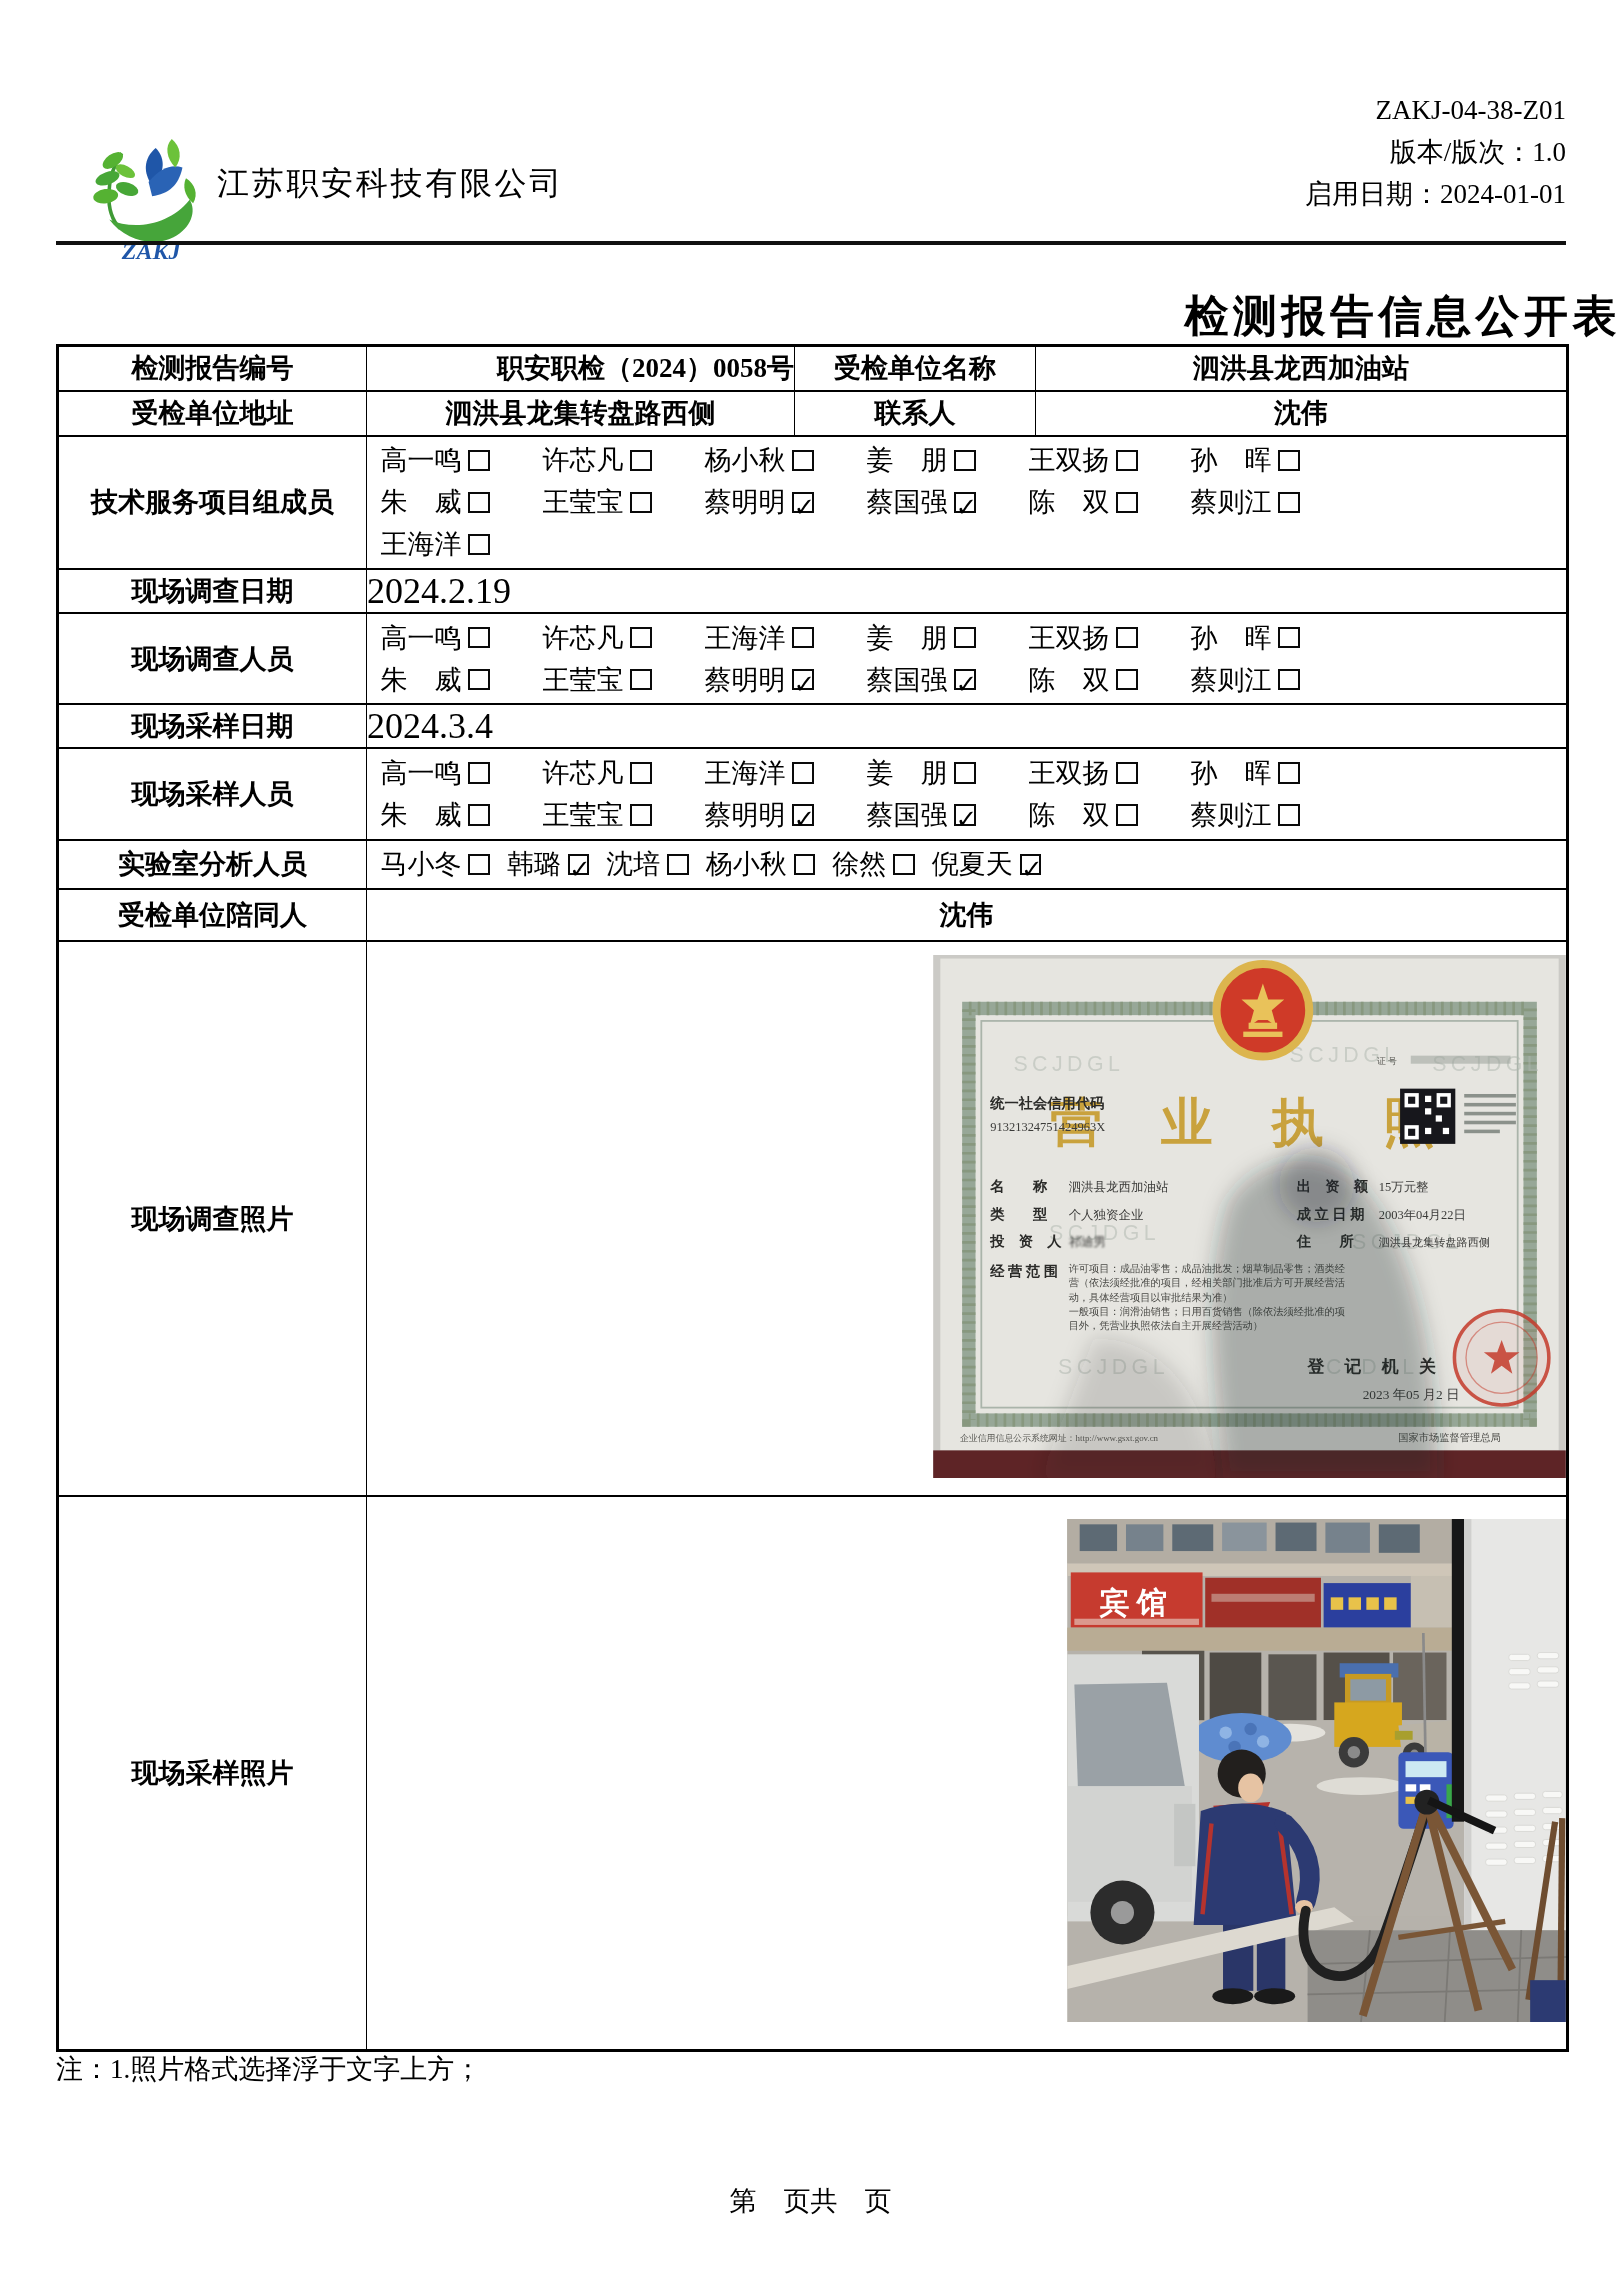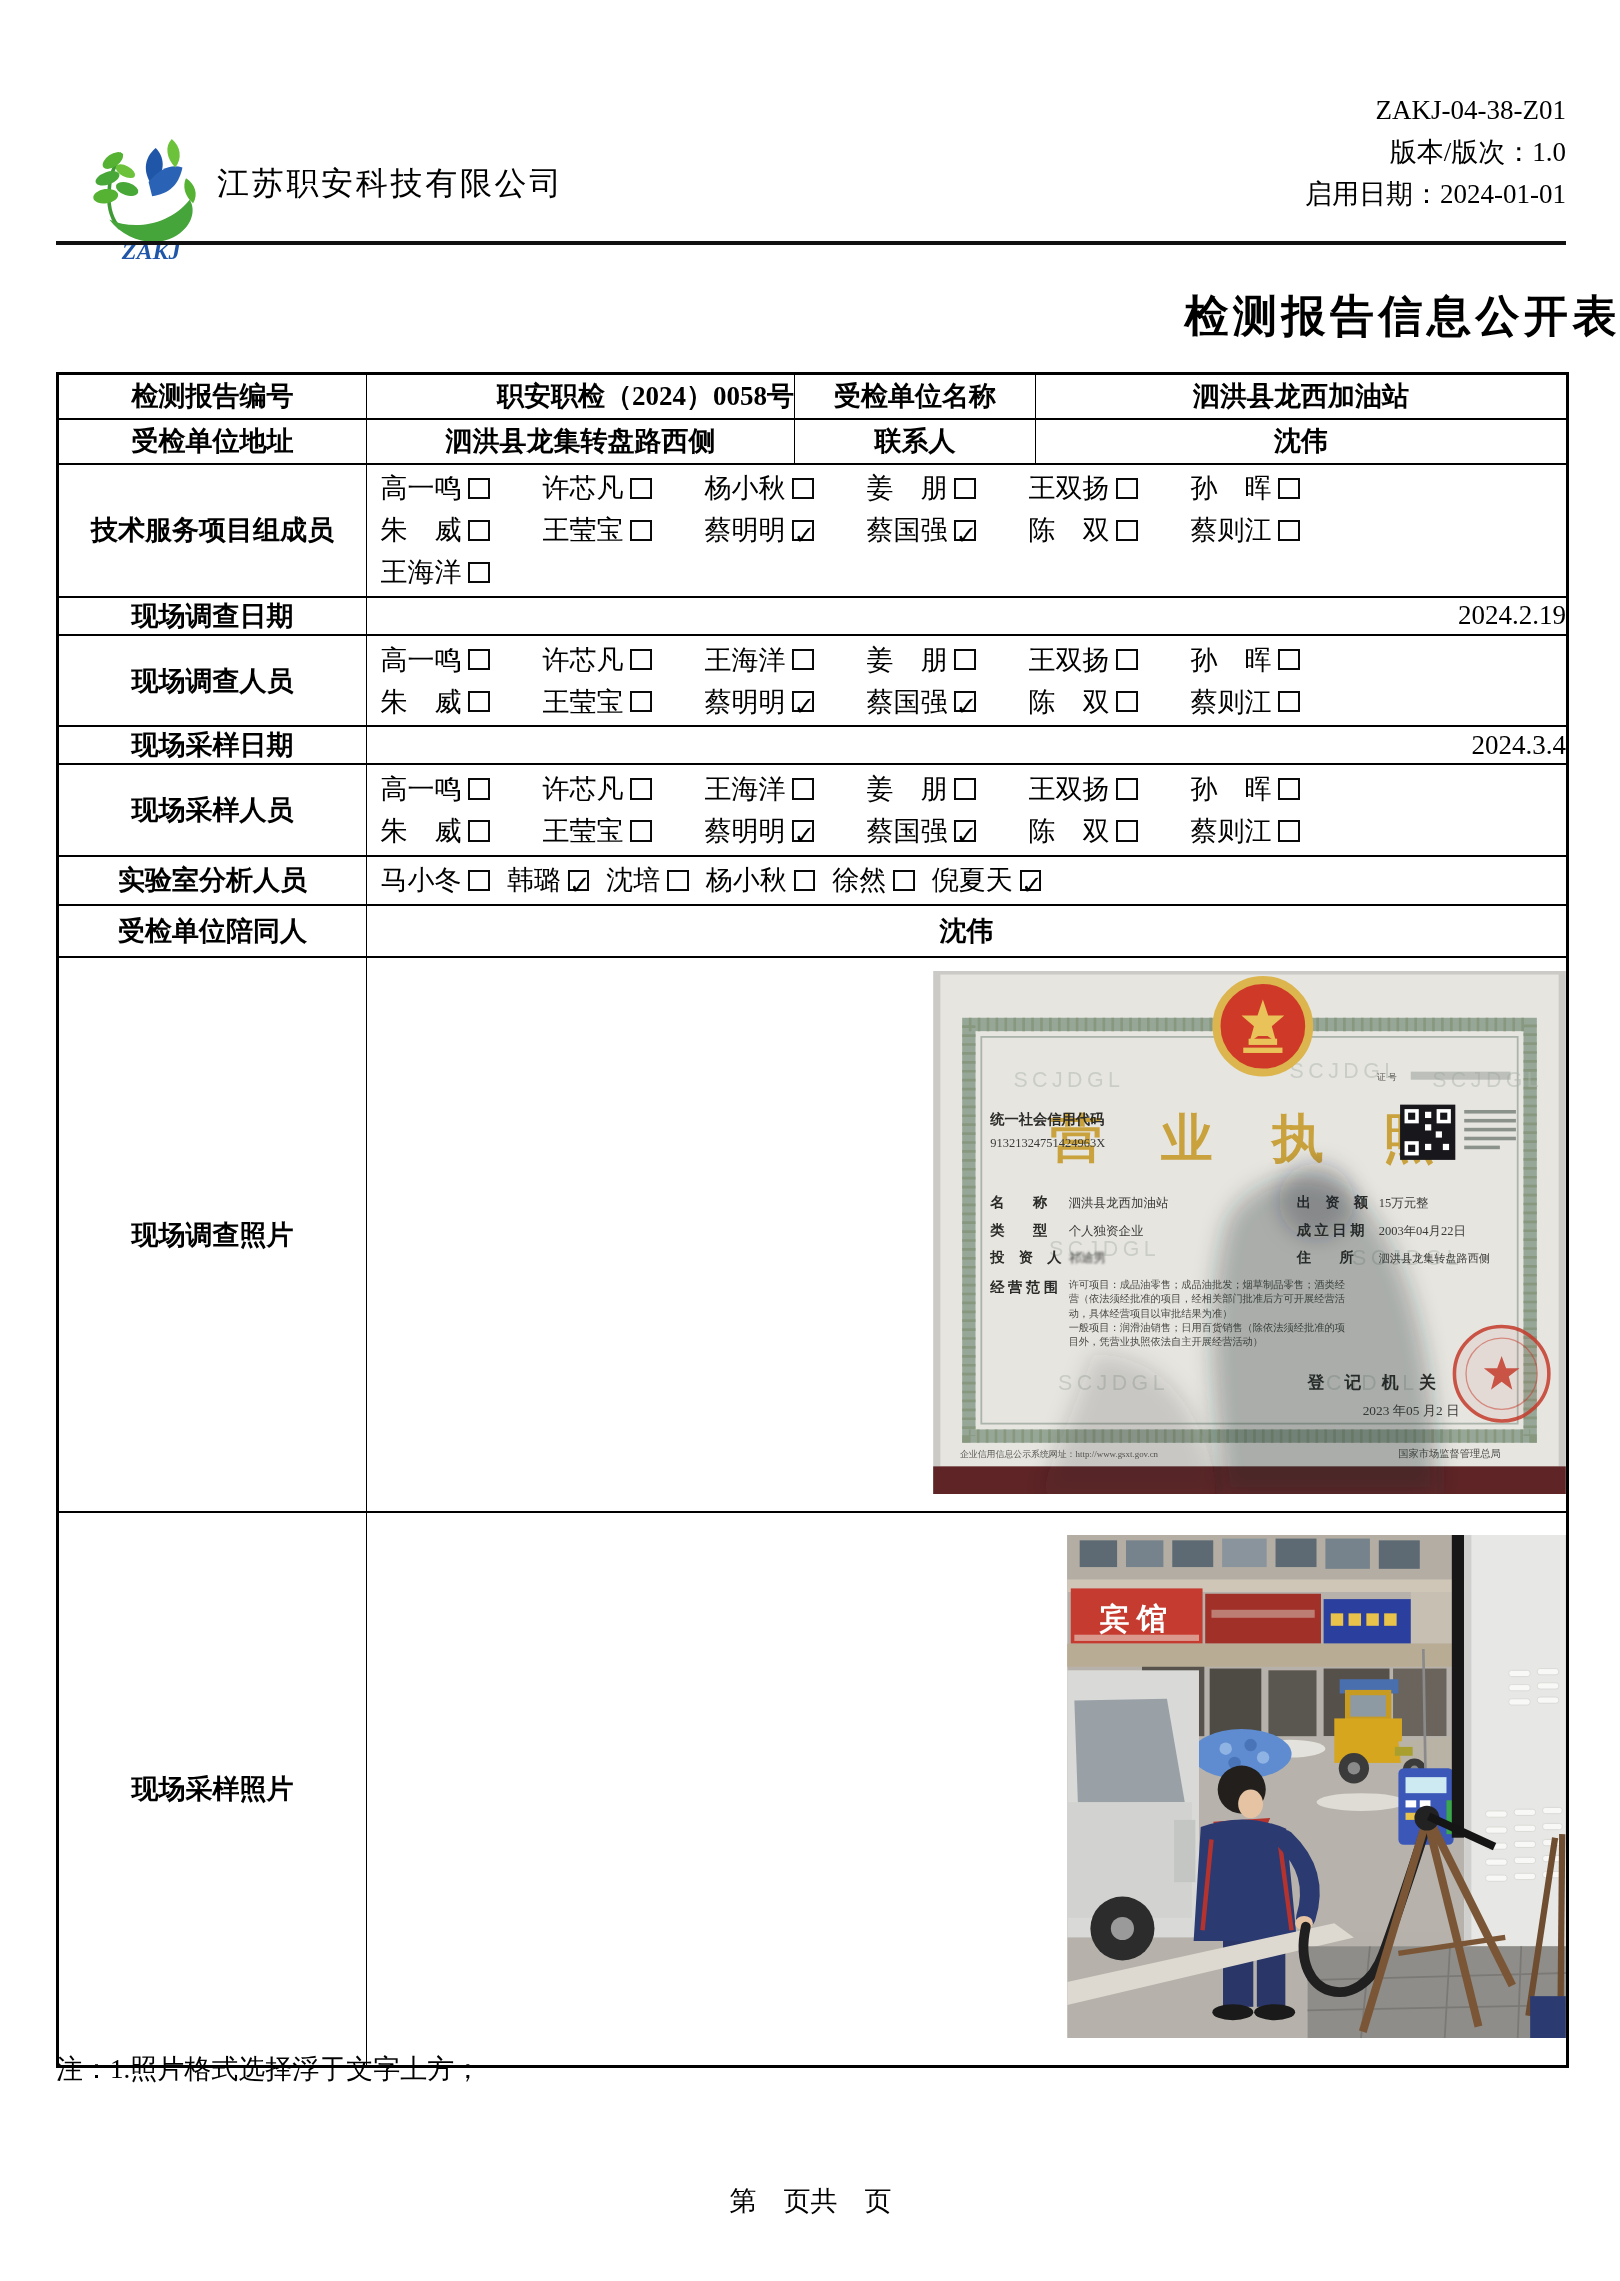--- a/index.html
+++ b/index.html
@@ -11,29 +11,29 @@
   
   .hdr-line { position:absolute; left:56px; top:241px; width:1510px; height:3.6px; background:#111; }
   .logo-wrap { position:absolute; left:86px; top:123px; width:134px; height:141px; }
   .company { position:absolute; left:217px; top:162px; font-size:32px; letter-spacing:2.7px; }
   .hdr-right { position:absolute; right:55px; top:89px; text-align:right; font-size:27px; line-height:42px; }
   
   .title { position:absolute; left:0; top:287px; width:1621px; text-align:right;
            font-size:44px; font-weight:bold; letter-spacing:4.5px;
            font-family:"Liberation Sans", sans-serif; }
   
-  table.main { position:absolute; left:56px; top:372px; width:1510px;
+  table.main { position:absolute; left:56px; top:344px; width:1510px;
                border-collapse:collapse; table-layout:fixed; border:3.6px solid #000; }
   table.main td { border:1.8px solid #000; border-top-width:2.7px; border-bottom-width:2.7px;
                   vertical-align:middle; overflow:hidden; }
   td.lbl { font-family:"Liberation Sans", sans-serif; font-weight:bold;
            font-size:27px; text-align:center; }
   td.val-left { font-weight:bold; font-size:27px; text-align:right; padding-left:16px; }
   td.val-center { font-weight:bold; font-size:27px; text-align:center; }
-  td.date-val { font-size:27px; text-align:right; }
+  td.date-val { font-size:36px; text-align:left; }
   td.names { padding:2.7px 0 2.7px 13.4px; }
   .name-line { height:42px; line-height:42px; white-space:nowrap; font-size:27px; }
   .person { display:inline-block; width:162px; }
   td.tight .person { width:auto; margin-right:17px; }
   .cbox { display:inline-block; width:21.4px; height:21.4px; border:2.7px solid #0a0a0a;
           margin-left:7.1px; vertical-align:-1.8px; position:relative; background:#fff; }
   .cbox.checked::after { content:"\2713"; position:absolute; left:-0.9px; top:-8px;
           font-size:26px; font-weight:bold; font-family:"DejaVu Sans", sans-serif; }
   td.photo-cell { text-align:right; }
   

